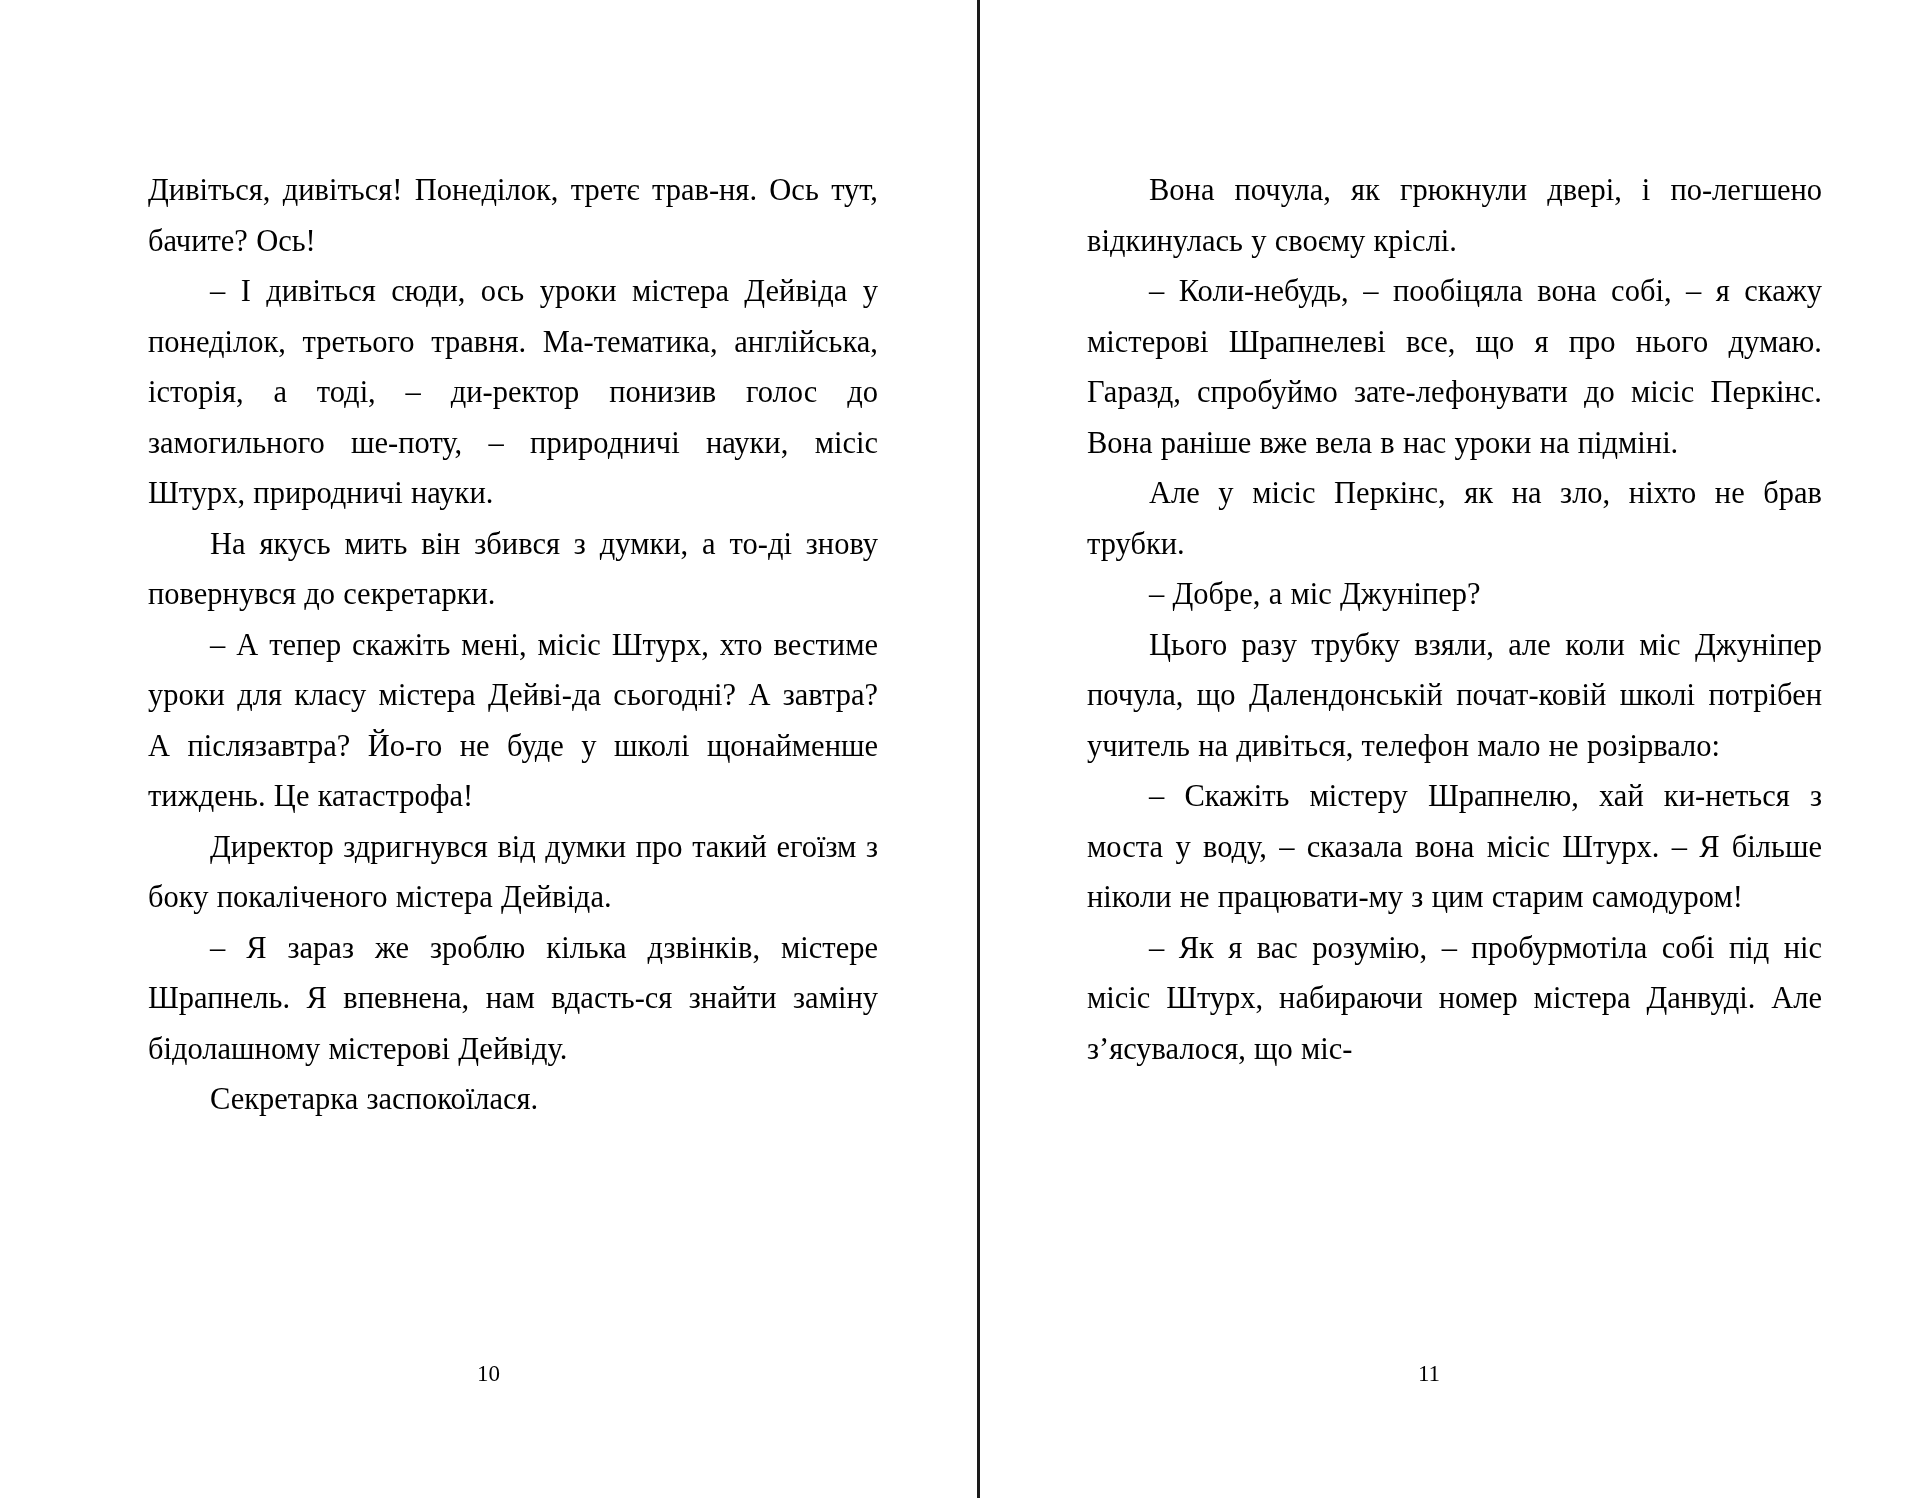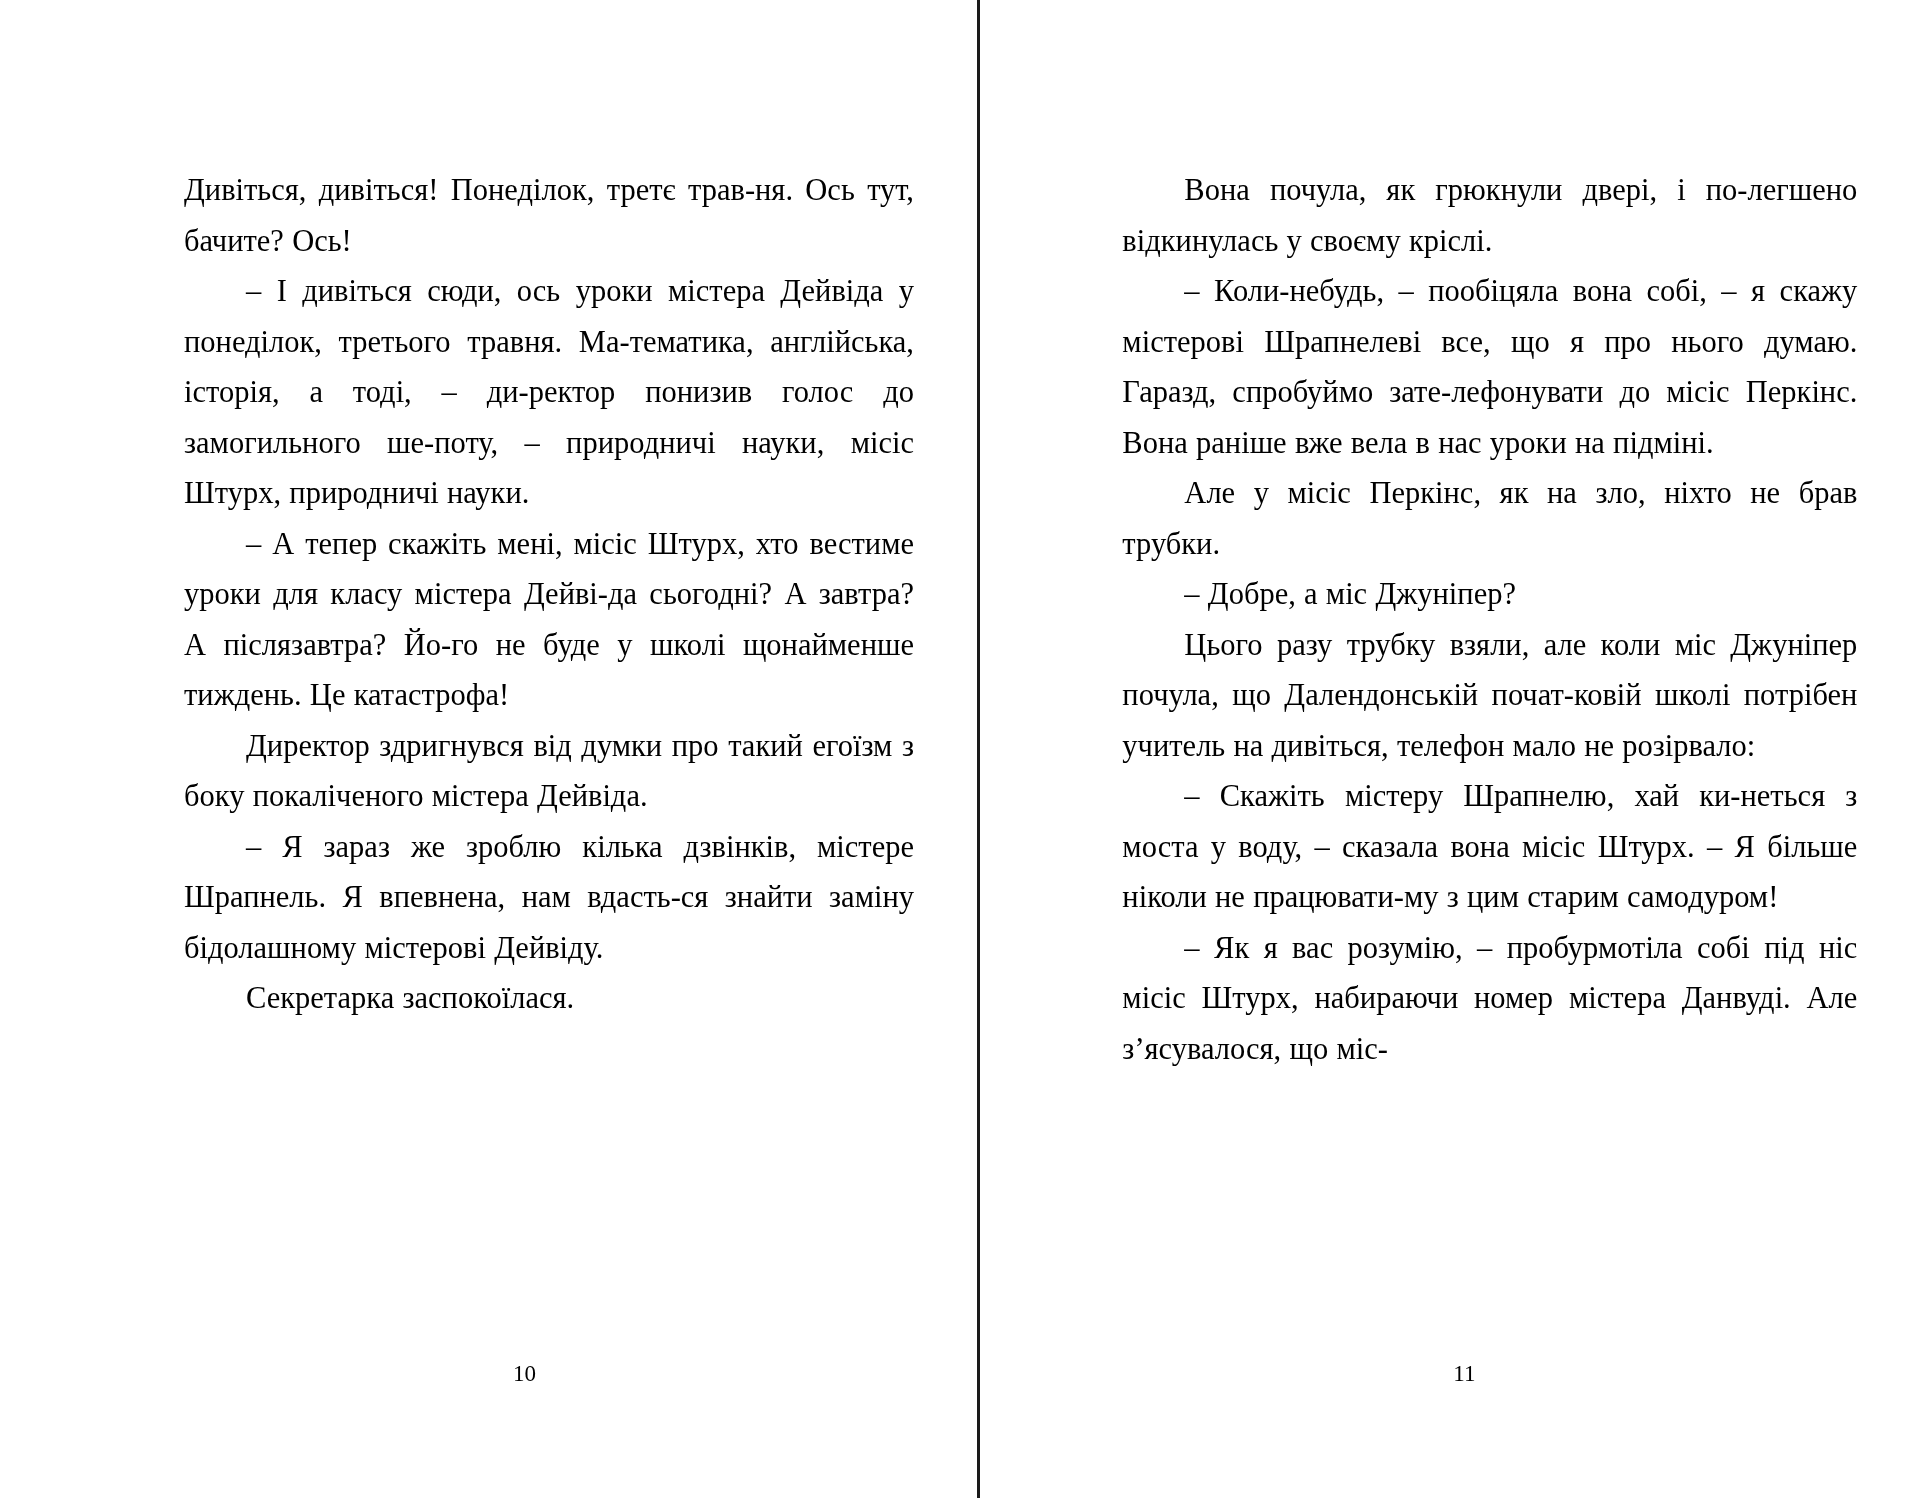--- a/index.html
+++ b/index.html
@@ -26,21 +26,20 @@
     left: 977px;
     top: 0;
     width: 3px;
     height: 1498px;
     background: #1a1a1a;
   }
   .page {
     position: relative;
     box-sizing: border-box;
     height: 1498px;
-    margin-left: 36px;
   }
   .page-left {
     width: 977px;
     padding: 165px 0 0 0;
   }
   .page-right {
     width: 943px;
     padding: 165px 0 0 0;
   }
   .text-block {
@@ -84,20 +83,21 @@
 </style>
 </head>
 <body>
 
 <div class="spread">
 
   <div class="page page-left">
     <div class="text-block">
       <p class="para no-indent">Дивіться, дивіться! Понеділок, третє трав-ня. Ось тут, бачите? Ось!</p>
       <p class="para">– І дивіться сюди, ось уроки містера Дейвіда у понеділок, третього травня. Ма-тематика, англійська, історія, а тоді, – ди-ректор понизив голос до замогильного ше-поту, – природничі науки, місіс Штурх, природничі науки.</p>
+      <p class="para">На якусь мить він збився з думки, а то-ді знову повернувся до секретарки.</p>
       <p class="para">– А тепер скажіть мені, місіс Штурх, хто вестиме уроки для класу містера Дейві-да сьогодні? А завтра? А післязавтра? Йо-го не буде у школі щонайменше тиждень. Це катастрофа!</p>
       <p class="para">Директор здригнувся від думки про такий егоїзм з боку покаліченого містера Дейвіда.</p>
       <p class="para">– Я зараз же зроблю кілька дзвінків, містере Шрапнель. Я впевнена, нам вдасть-ся знайти заміну бідолашному містерові Дейвіду.</p>
       <p class="para">Секретарка заспокоїлася.</p>
     </div>
     <div class="folio">10</div>
   </div>
 
   <div class="gutter"></div>
 

